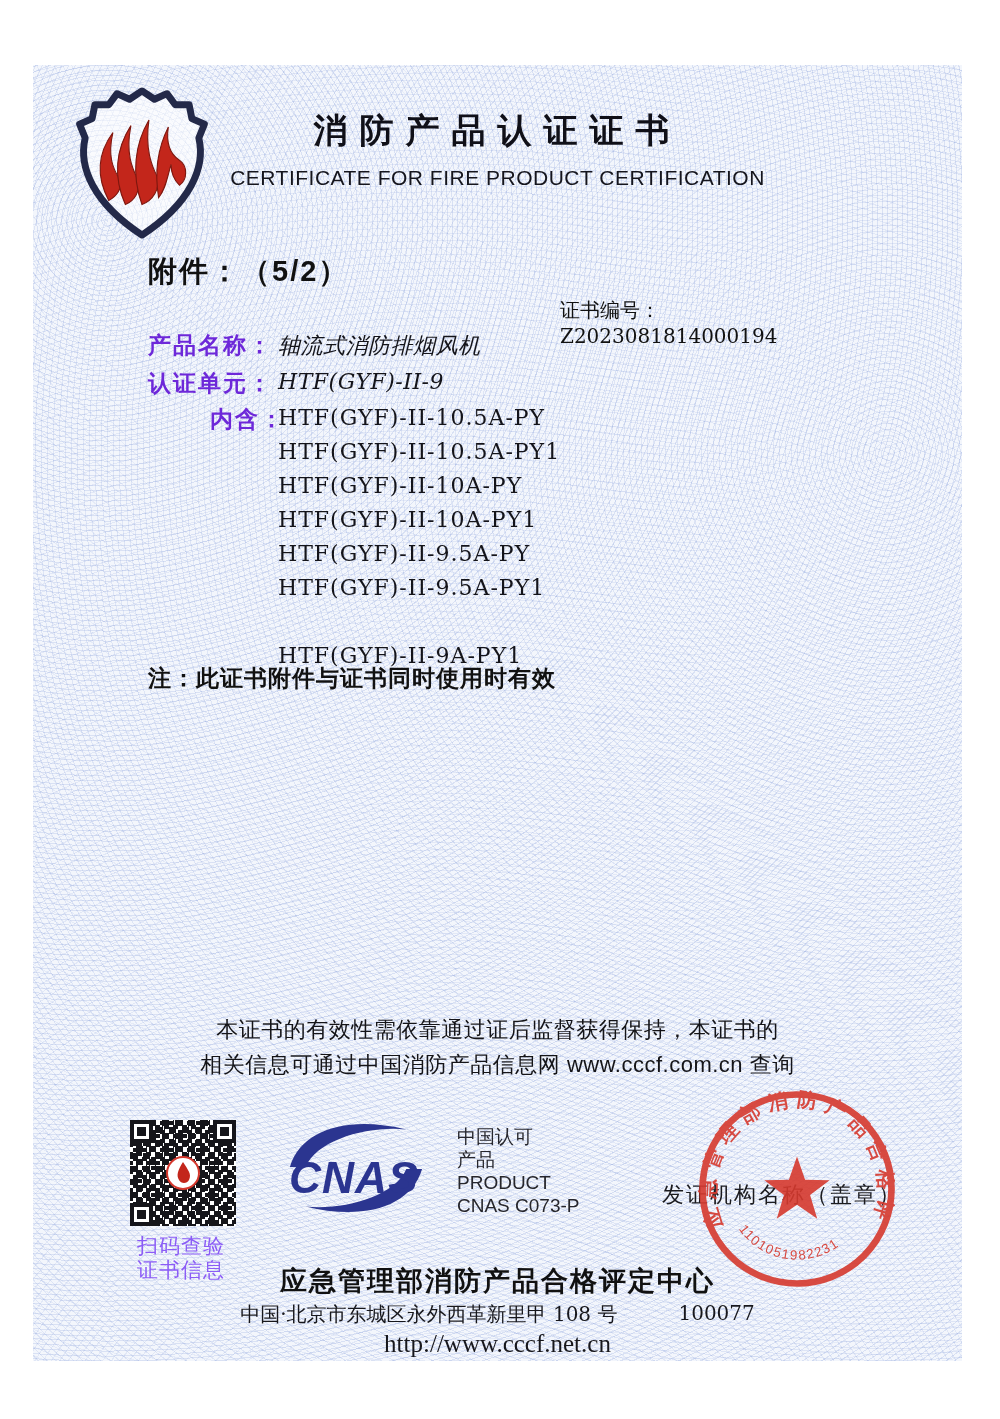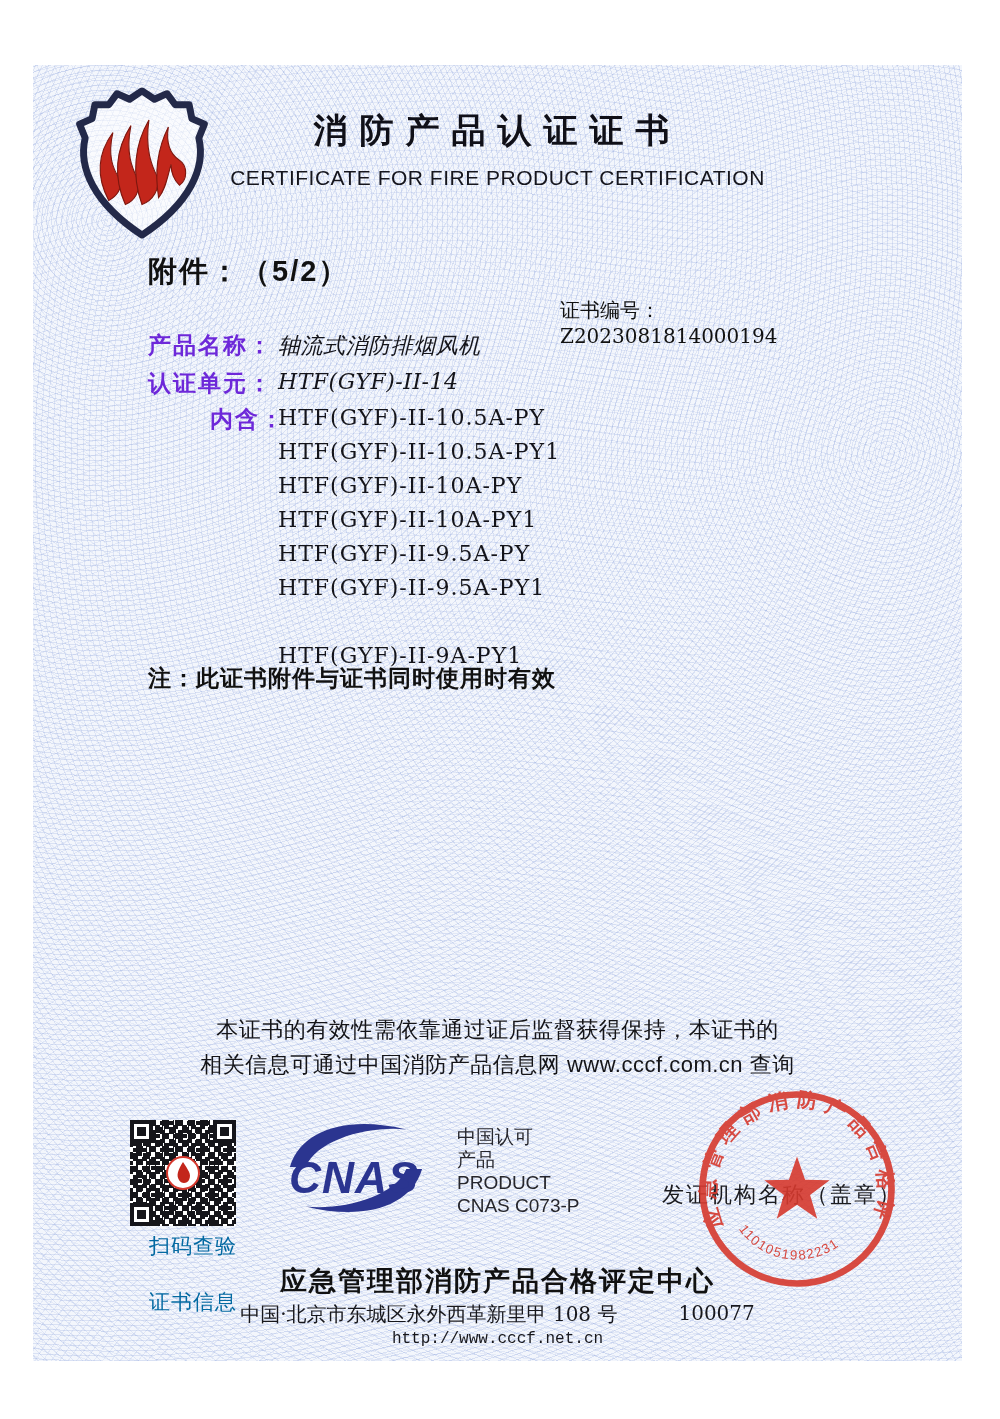--- a/index.html
+++ b/index.html
@@ -29,30 +29,30 @@
   .qr{left:130px;top:1112px;width:106px;height:106px;background-color:#fff;
     background-image:
       repeating-conic-gradient(#15151a 0 25%, transparent 0 50%),
       repeating-conic-gradient(#15151a 0 25%, #ffffff 0 50%);
     background-size:13px 13px, 9px 9px;background-position:0 0, 3px 5px;}
   .qr .finder{position:absolute;width:15px;height:15px;border:4px solid #15151a;background:#fff;}
   .qr .finder::after{content:"";position:absolute;left:3px;top:3px;width:9px;height:9px;background:#15151a;}
   .qr .f-tl{left:0;top:0}.qr .f-tr{right:0;top:0}.qr .f-bl{left:0;bottom:0}
   .qr-badge{position:absolute;left:36px;top:36px;width:34px;height:34px;border-radius:50%;
             background:#fff;border:2px solid #d6392e;box-sizing:border-box;}
-  .qr-cap{left:137px;font-size:21px;letter-spacing:1px;color:#0369a1;padding-left:12px;}
+  .qr-cap{left:137px;font-size:21px;letter-spacing:1px;color:#8b5cf6;}
   .cnas-side{left:457px;top:1117px;font-size:19px;line-height:23px;color:#26262c;}
   .issuer{left:662px;top:1172px;font-size:22px;letter-spacing:2px;
           font-family:"DejaVu Serif","Liberation Serif",serif;color:#1b1b1f;z-index:1;}
   .seal{z-index:2;opacity:.9;}
   .org{left:33px;top:1255px;width:929px;text-align:center;font-size:27px;font-weight:700;letter-spacing:2px;}
   .addr{left:33px;top:1293px;width:929px;display:flex;justify-content:center;gap:61px;
         font-family:"DejaVu Serif","Liberation Serif",serif;font-size:20px;color:#17171c;}
   .url{left:33px;top:1322px;width:929px;text-align:center;
-       font-family:Liberation Mono, monospace;font-size:16px;color:#17171c;}
+       font-family:Liberation Serif, serif;font-size:25px;color:#17171c;}
 </style>
 </head>
 <body>
 
 <div class="page">
   <div class="abs sheet"></div>
 
   <svg class="abs" style="left:58px;top:76px;width:168px;height:158px" viewBox="0 0 120 114">
     <path d="M60 5 L69 11 L78 7 L84 15 L94 15 L96 25 L105 29 L101 39
              C106 60 95 86 60 109 C25 86 14 60 19 39 L15 29 L24 25 L26 15 L36 15 L42 7 L51 11 Z" fill="rgba(255,255,255,0.55)" stroke="#232949" stroke-width="5" stroke-linejoin="round"></path>
@@ -70,21 +70,21 @@
 
   <div class="abs attachment">附件：（5/2）</div>
   <div class="abs certno">
     <span>证书编号：</span><span>Z2023081814000194</span>
   </div>
 
   <span class="abs flabel" style="left:148px;top:322px">产品名称：</span>
   <span class="abs fvalue" style="left:278px;top:323px">轴流式消防排烟风机</span>
 
   <span class="abs flabel" style="left:148px;top:360px">认证单元：</span>
-  <span class="abs fvalue" style="left:278px;top:361px">HTF(GYF)-II-14</span>
+  <span class="abs fvalue" style="left:278px;top:361px">HTF(GYF)-II-9</span>
 
   <span class="abs flabel" style="left:210px;top:396px">内含：</span>
   <span class="abs model" style="left:278px;top:397px">HTF(GYF)-II-10.5A-PY</span>
   <span class="abs model" style="left:278px;top:431px">HTF(GYF)-II-10.5A-PY1</span>
   <span class="abs model" style="left:278px;top:465px">HTF(GYF)-II-10A-PY</span>
   <span class="abs model" style="left:278px;top:499px">HTF(GYF)-II-10A-PY1</span>
   <span class="abs model" style="left:278px;top:533px">HTF(GYF)-II-9.5A-PY</span>
   <span class="abs model" style="left:278px;top:567px">HTF(GYF)-II-9.5A-PY1</span>
   <span class="abs model" style="left:278px;top:635px">HTF(GYF)-II-9A-PY1</span>
 
@@ -97,21 +97,21 @@
     <div class="finder f-tl"></div>
     <div class="finder f-tr"></div>
     <div class="finder f-bl"></div>
     <div class="qr-badge">
       <svg viewBox="0 0 30 30" style="width:30px;height:30px">
         <path d="M15 4 C10 12 8 17 11 22 C13 26 19 26 21 22 C24 16 20 12 15 4 Z" fill="#c3261b"></path>
       </svg>
     </div>
   </div>
   <div class="abs qr-cap" style="top:1224px">扫码查验</div>
-  <div class="abs qr-cap" style="top:1280px">证书信息</div>
+  <div class="abs qr-cap" style="top:1248px">证书信息</div>
 
   <svg class="abs" style="left:282px;top:1105px;width:148px;height:110px" viewBox="0 0 150 106">
     <path d="M8 52 C20 12 70 0 126 14 C88 10 36 24 24 52 Z" fill="#2b3590"></path>
     <path d="M142 54 C130 94 80 106 24 92 C62 96 114 82 126 54 Z" fill="#2b3590"></path>
     <text x="7" y="78" font-size="45" font-style="italic" font-weight="bold" fill="#2b3590" letter-spacing="1">CNAS</text>
   </svg>
   <div class="abs cnas-side">
     <div>中国认可</div>
     <div>产品</div>
     <div>PRODUCT</div>

